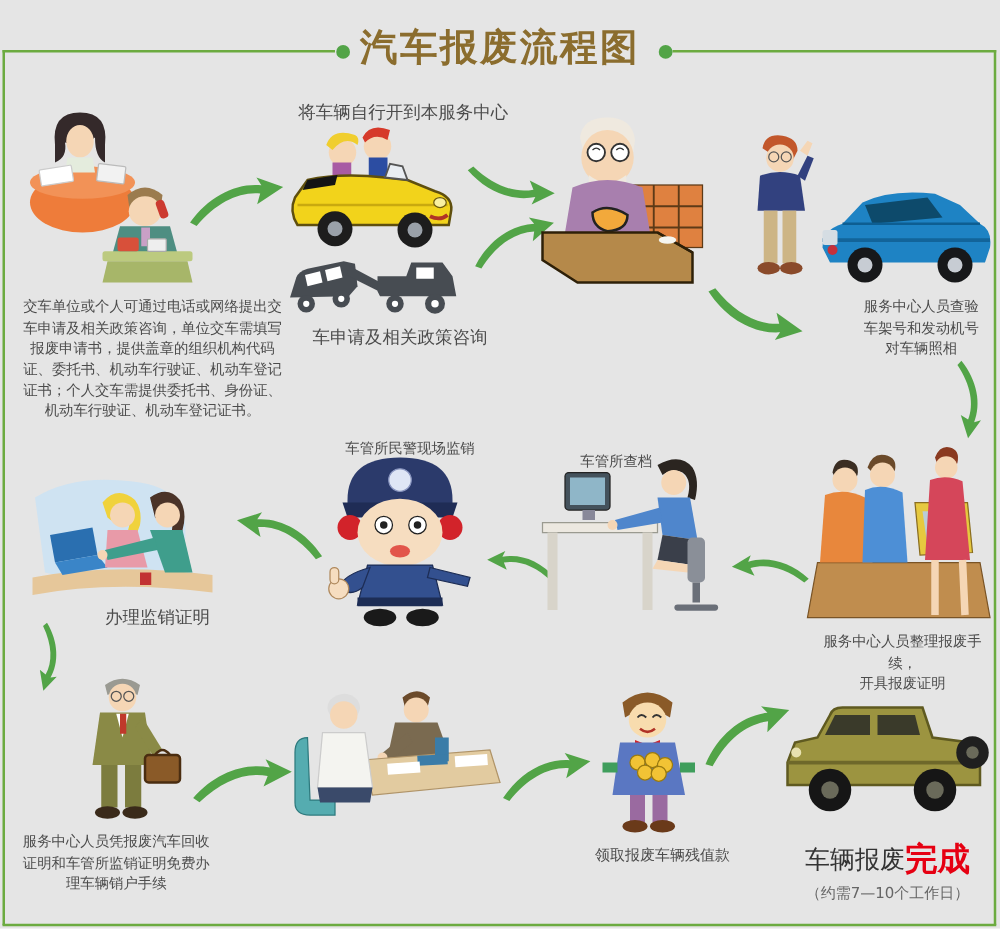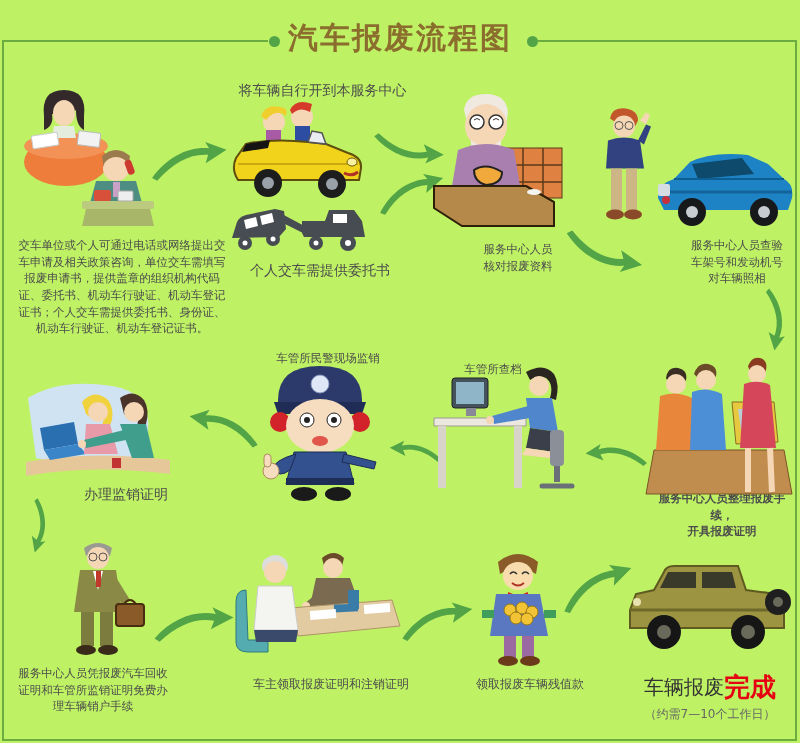--- a/index.html
+++ b/index.html
@@ -1,16 +1,16 @@
 <!DOCTYPE html>
 <html><head>
 <meta charset="utf-8">
 <style>
   html,body{margin:0;padding:0;background:#fff;}
-  #stage{position:relative;width:800px;height:743px;background:#bef264;overflow:hidden;
+  #stage{position:relative;width:800px;height:743px;background:#e5e5e5;overflow:hidden;
          font-family:"DejaVu Sans","Liberation Sans",sans-serif;}
   .bline{position:absolute;background:#6cab40;}
   .bdot{position:absolute;width:11px;height:11px;border-radius:50%;background:#52a447;}
   .title{position:absolute;left:280px;top:18px;width:240px;text-align:center;
          font-size:30px;font-weight:bold;color:#8b6d2e;letter-spacing:2px;
          font-family:"DejaVu Serif","Liberation Serif",serif;}
   .lbl{position:absolute;color:#4c4c4c;font-size:11.5px;line-height:1.45;white-space:pre-line;text-align:center;}
   .md{font-size:14px;}
   .sm{font-size:12px;}
   .done-wrap{position:absolute;left:628px;top:670px;width:164px;text-align:center;color:#333;}
@@ -36,35 +36,32 @@
 
   <div class="title">汽车报废流程图</div>
 
   <div class="lbl" style="left:8px;top:237px;width:228px;">交车单位或个人可通过电话或网络提出交
 车申请及相关政策咨询，单位交车需填写
 报废申请书，提供盖章的组织机构代码
 证、委托书、机动车行驶证、机动车登记
 证书；个人交车需提供委托书、身份证、
 机动车行驶证、机动车登记证书。</div>
   <div class="lbl md" style="left:230px;top:80px;width:185px;text-align:center;">将车辆自行开到本服务中心</div>
-  <div class="lbl md" style="left:240px;top:260px;width:160px;text-align:center;">个人交车需提供委托书</div>
-  <div class="lbl" style="left:468px;top:241px;width:100px;">服务中心人员
-核对报废资料</div>
+  <div class="lbl md" style="left:240px;top:260px;width:160px;text-align:center;">车申请及相关政策咨询</div>
   <div class="lbl" style="left:682px;top:237px;width:110px;">服务中心人员查验
 车架号和发动机号
 对车辆照相</div>
   <div class="lbl" style="left:263px;top:350px;width:130px;">车管所民警现场监销</div>
   <div class="lbl" style="left:453px;top:361px;width:80px;">车管所查档</div>
-  <div class="lbl" style="left:648px;top:490px;width:148px;font-weight:bold;">服务中心人员整理报废手续，
+  <div class="lbl" style="left:648px;top:505px;width:148px;">服务中心人员整理报废手续，
 开具报废证明</div>
   <div class="lbl md" style="left:66px;top:484px;width:120px;">办理监销证明</div>
   <div class="lbl" style="left:8px;top:665px;width:170px;">服务中心人员凭报废汽车回收
 证明和车管所监销证明免费办
 理车辆销户手续</div>
-  <div class="lbl sm" style="left:246px;top:676px;width:170px;">车主领取报废证明和注销证明</div>
   <div class="lbl sm" style="left:470px;top:676px;width:120px;">领取报废车辆残值款</div>
   <div class="done-wrap">
     <span class="done-prefix">车辆报废</span><span class="done-word">完成</span>
     <div class="done-note">（约需7—10个工作日）</div>
   </div>
 
   <svg class="arrow" style="left:148px;top:140px;width:82px;height:42px;transform:rotate(-6deg);" viewBox="0 0 100 44">
       <path d="M3,38 C24,14 52,4 76,9 L72,1 L97,13 L70,27 L74,17 C54,13 31,21 9,42 Z"></path>
     </svg>
   <svg class="arrow" style="left:372px;top:128px;width:74px;height:40px;transform:scaleY(-1);" viewBox="0 0 100 44">

